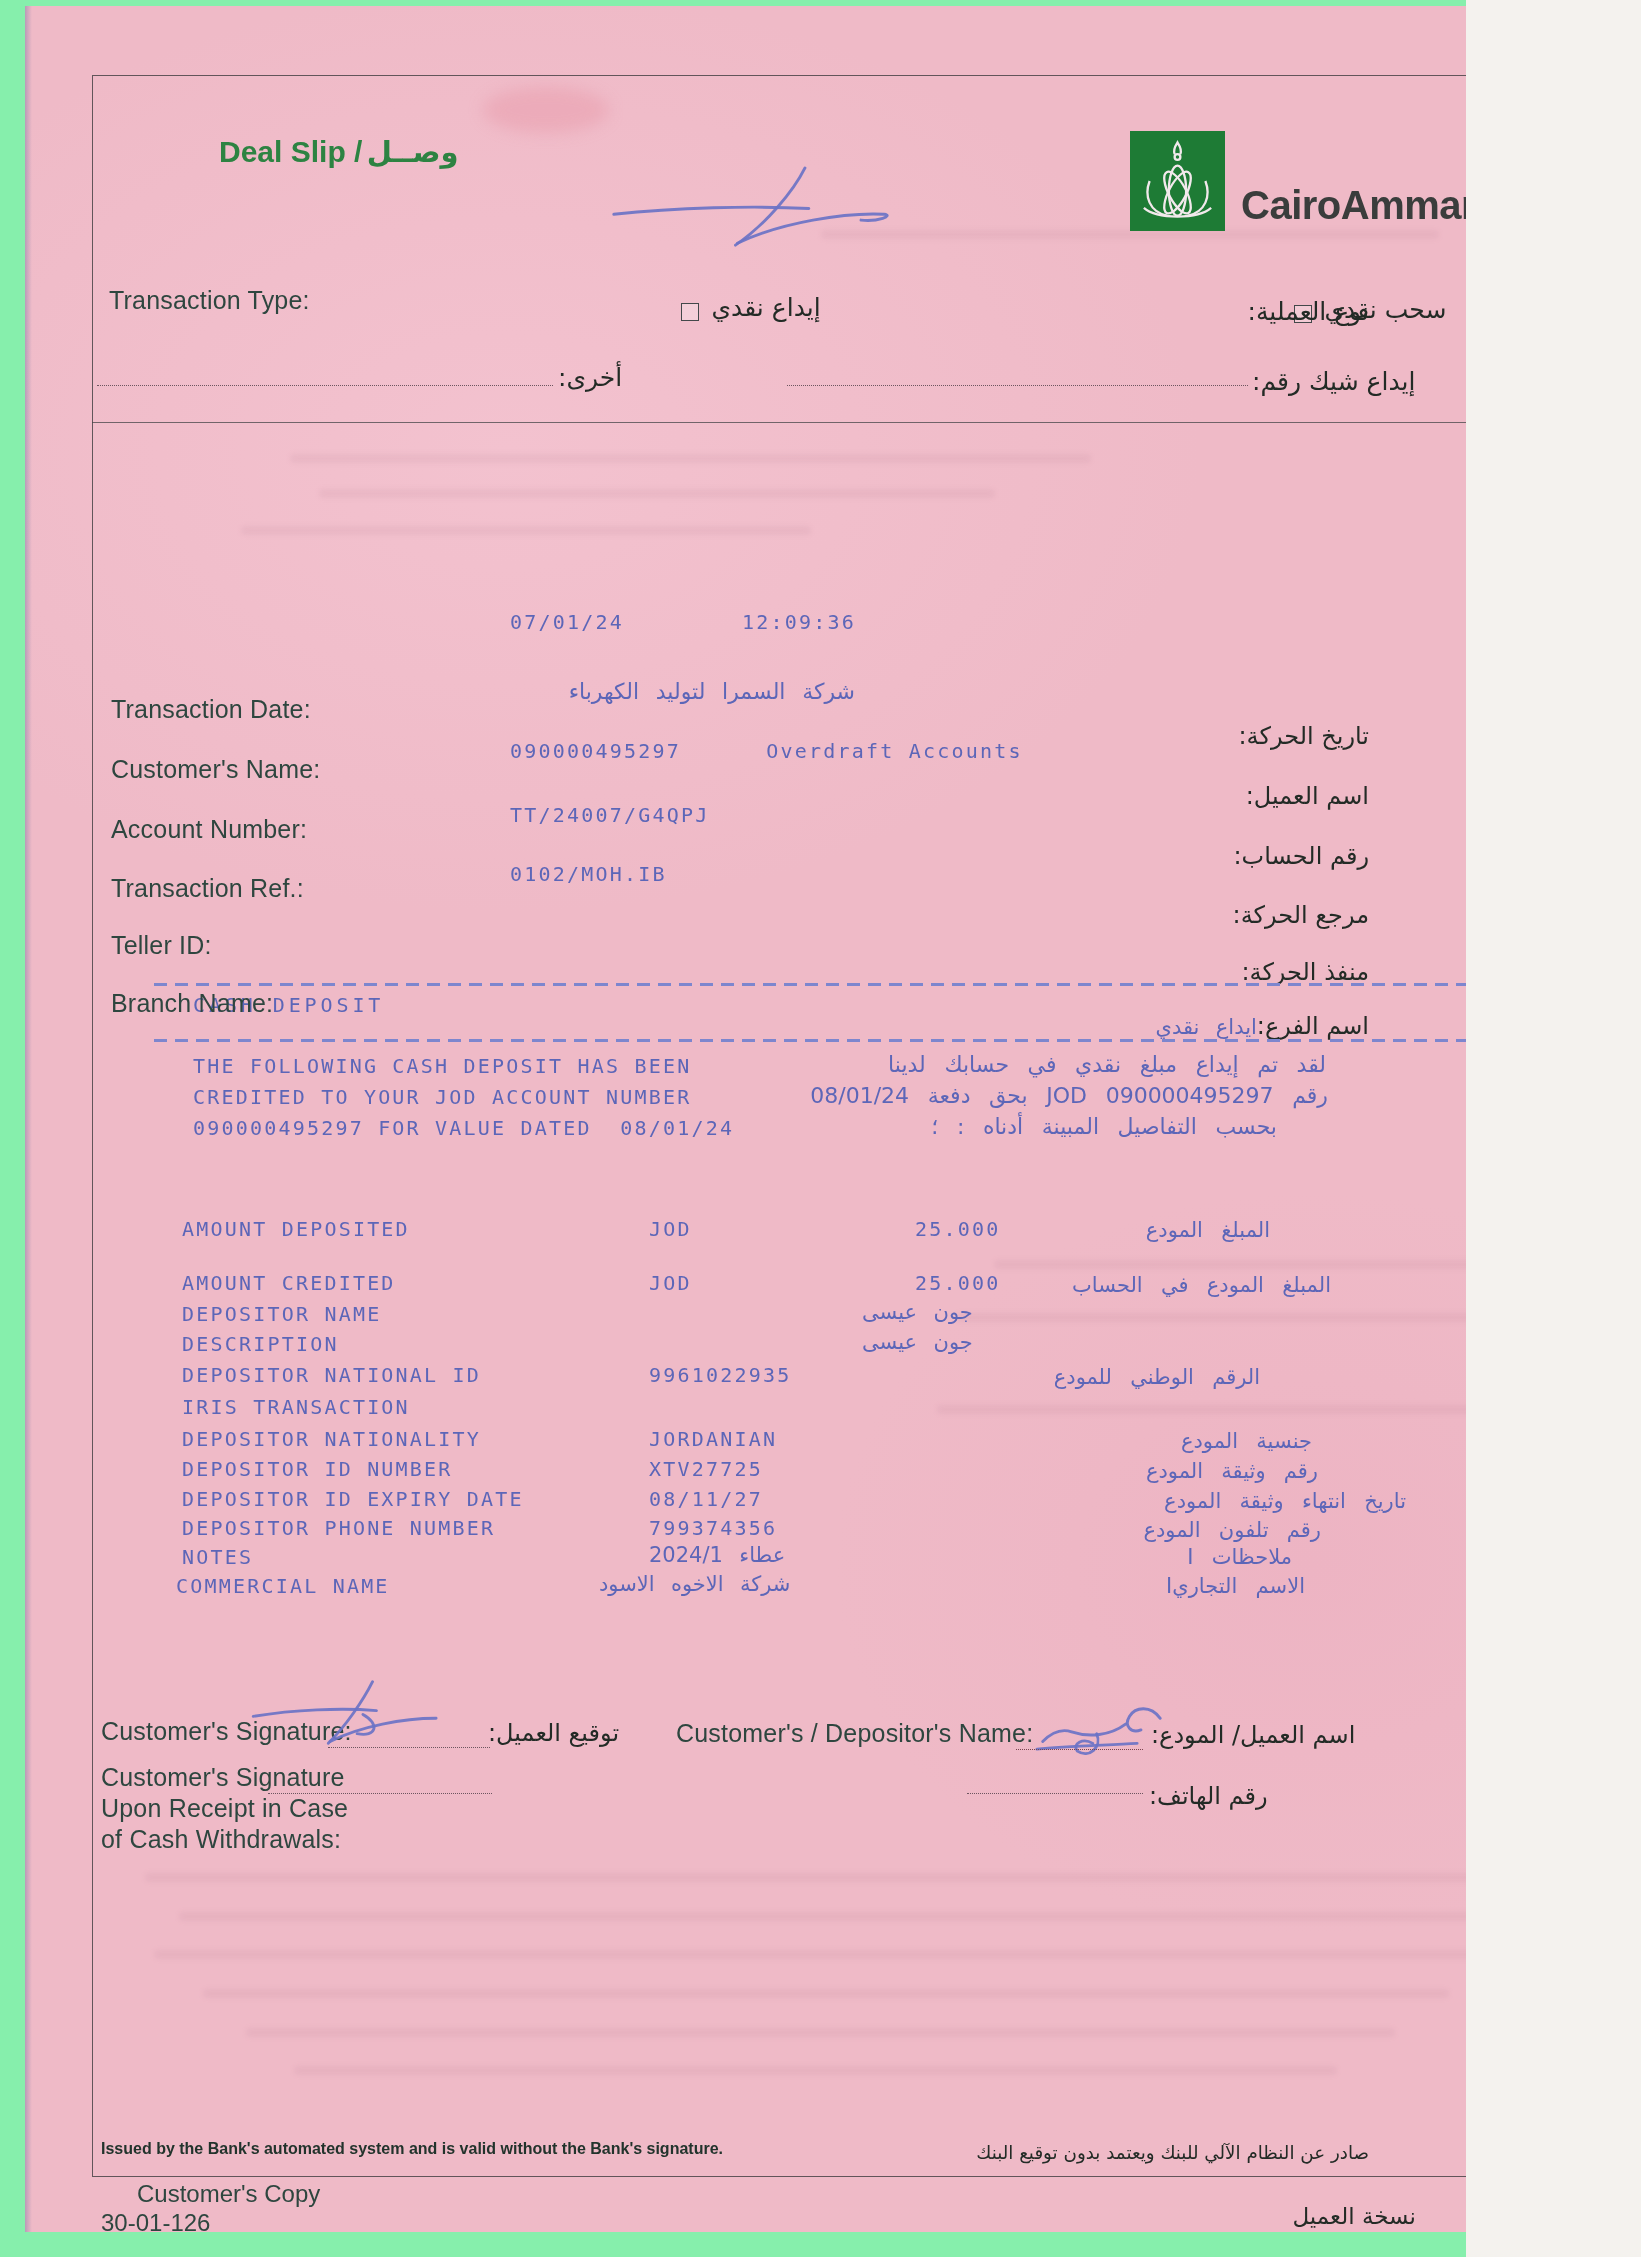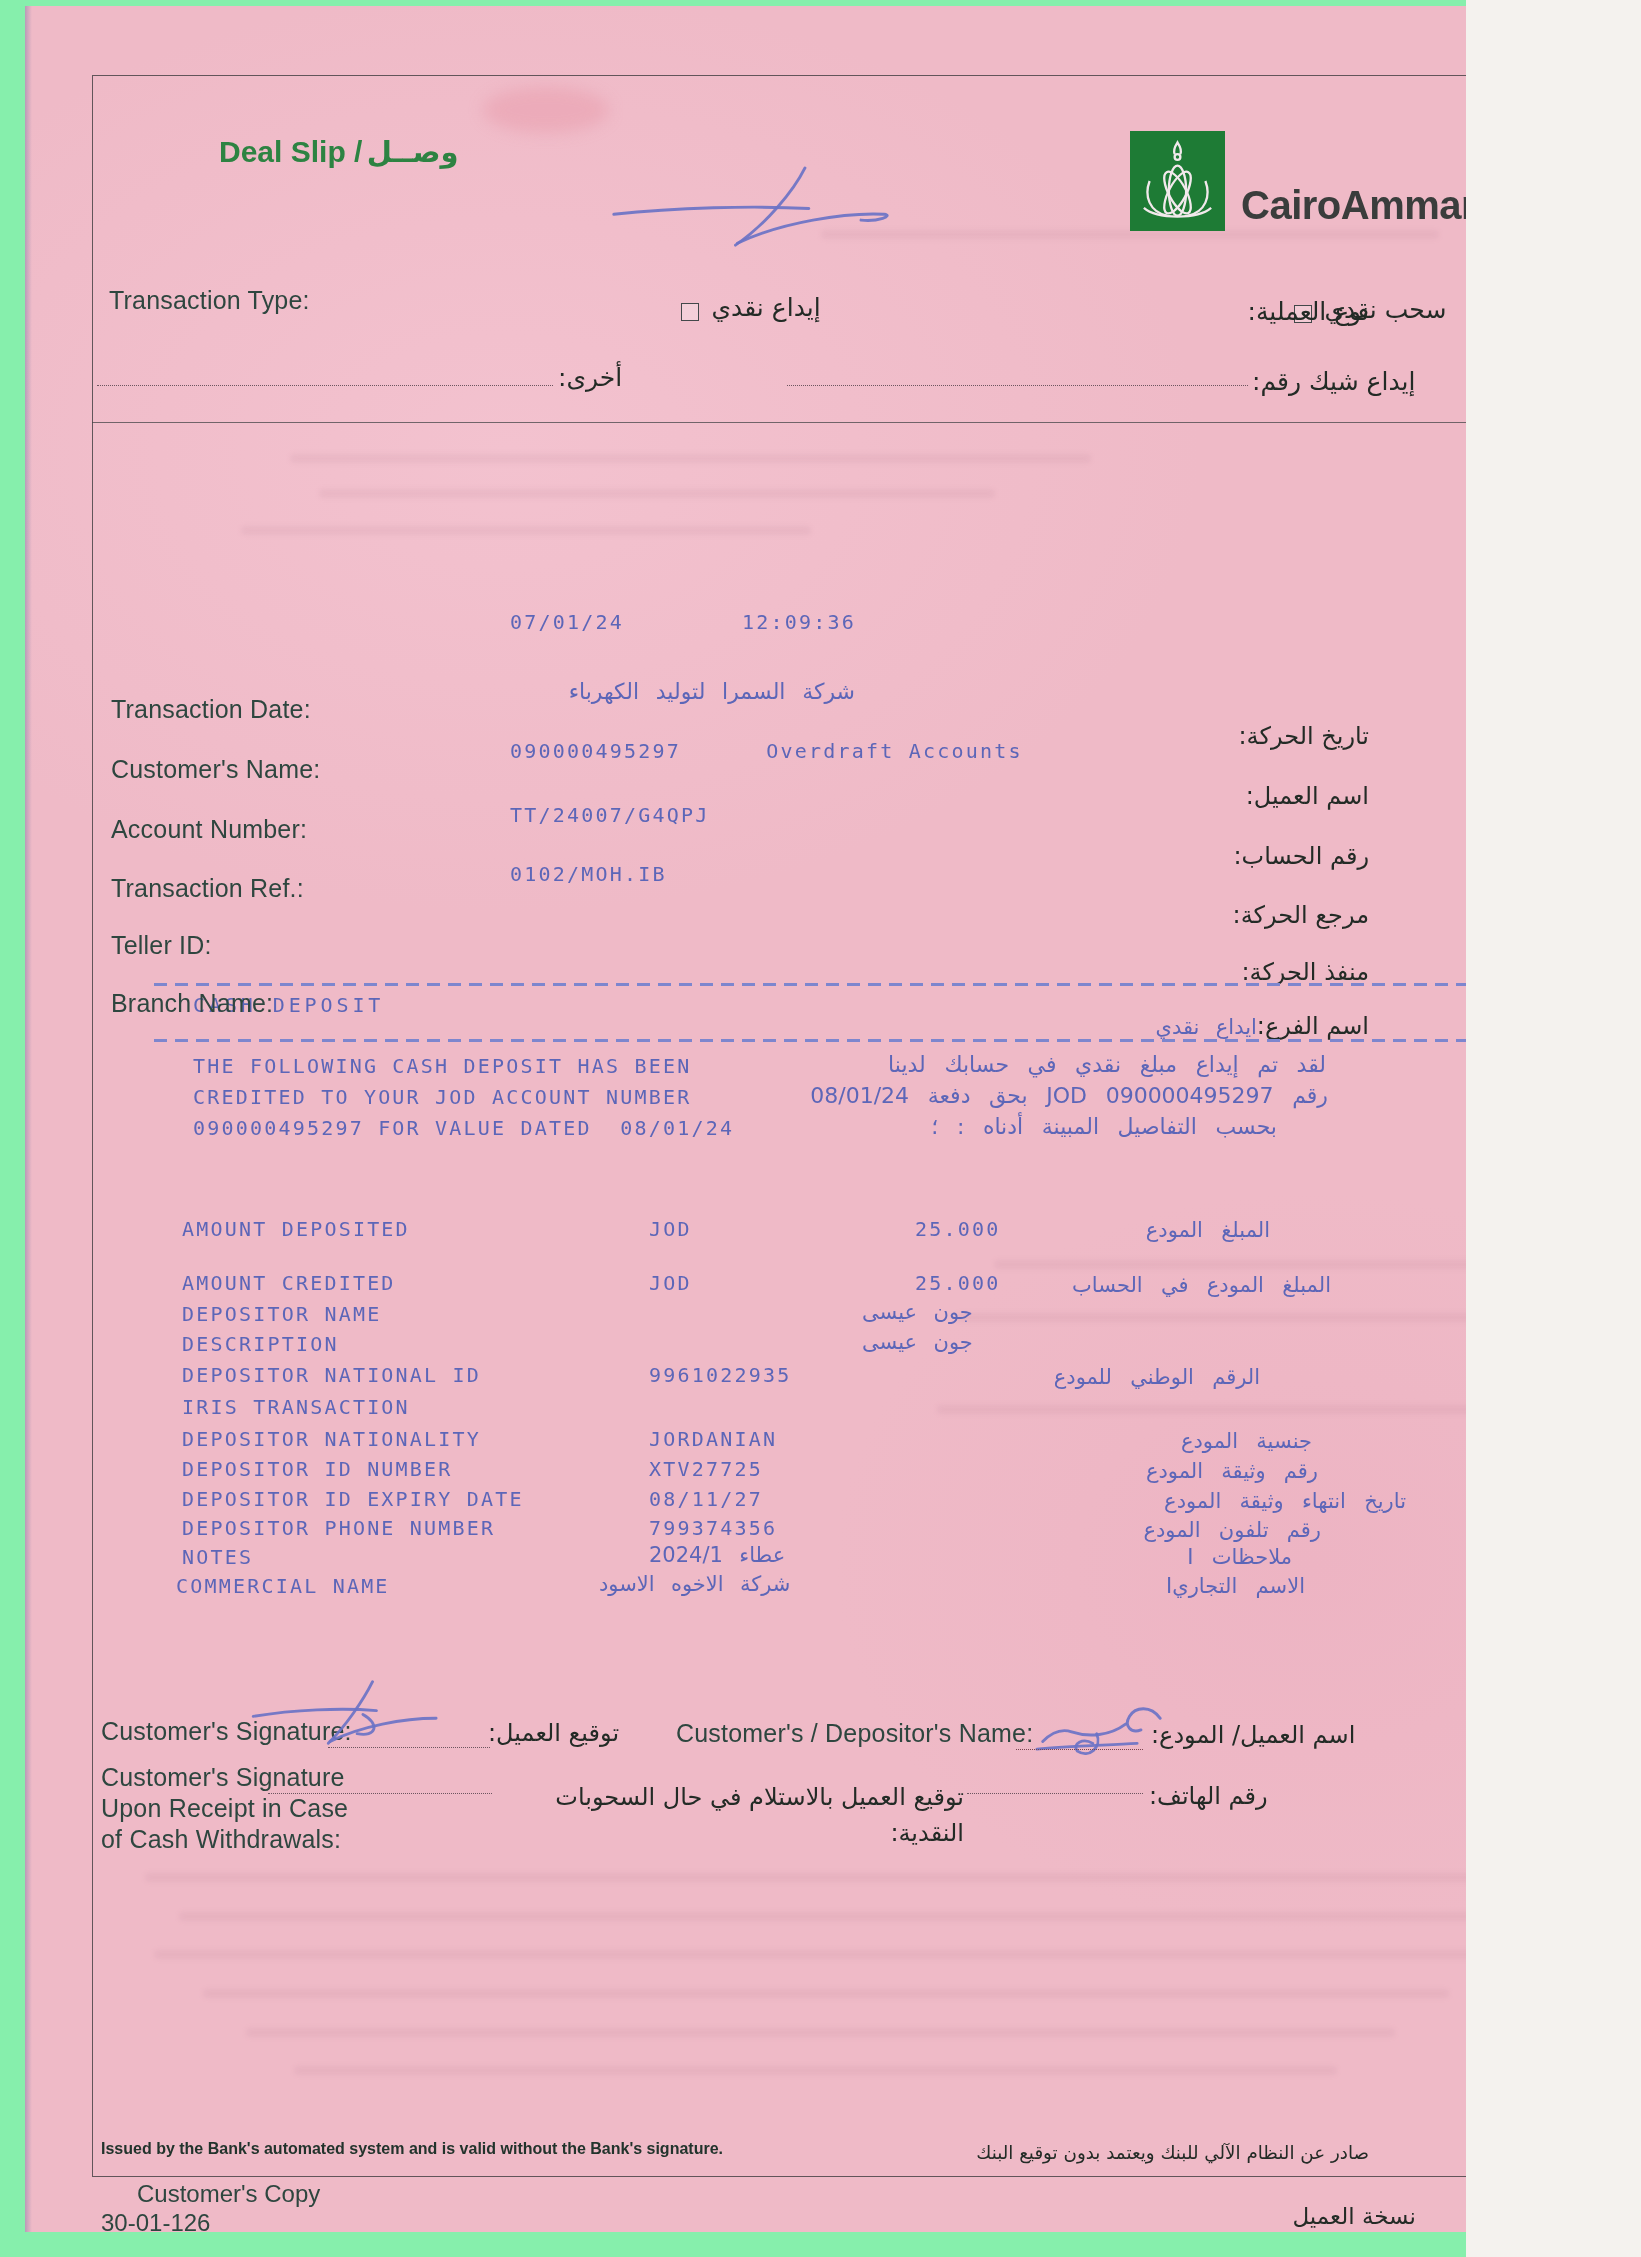--- a/index.html
+++ b/index.html
@@ -199,21 +199,20 @@
     <path class="hand" d="M92 40 C98 54, 84 66, 72 58 C66 50, 78 44, 88 50"></path>
     <path class="hand" d="M30 56 C60 53, 100 52, 134 50"></path>
   </svg>
   <div class="abs dots" style="left:1016px;top:1746px;width:127px;border-color:#7a4450;"></div>
   <div class="abs albl" style="left:1151px;top:1721px;">اسم العميل/ المودع:</div>
 
   <div class="abs lbl" style="left:101px;top:1763px;">Customer's Signature</div>
   <div class="abs lbl" style="left:101px;top:1794px;">Upon Receipt in Case</div>
   <div class="abs lbl" style="left:101px;top:1825px;">of Cash Withdrawals:</div>
   <div class="abs dots" style="left:268px;top:1790px;width:224px;"></div>
-  <div class="abs albl" style="left:502px;top:1779px;width:462px;text-align:right;line-height:36px;white-space:normal;"><span>توقيع العميل بالاستلام في حال السحوبات</span><br><span>النقدية:</span></div>
   <div class="abs dots" style="left:967px;top:1790px;width:176px;"></div>
   <div class="abs albl" style="left:1149px;top:1782px;">رقم الهاتف:</div>
 
   <div class="abs" style="left:101px;top:2140px;font-size:16px;font-weight:700;color:#22332c;font-family:'Liberation Sans',sans-serif;">Issued by the Bank's automated system and is valid without the Bank's signature.</div>
   <div class="abs albl" style="right:97px;top:2142px;font-size:18.3px;">صادر عن النظام الآلي للبنك ويعتمد بدون توقيع البنك</div>
 
   <div class="abs lbl-sm" style="left:101px;top:2180px;margin-left:36px;">Customer's Copy</div>
   <div class="abs lbl-sm" style="left:101px;top:2209px;">30-01-126</div>
   <div class="abs albl" style="right:50px;top:2203px;font-size:23px;">نسخة العميل</div>
 

